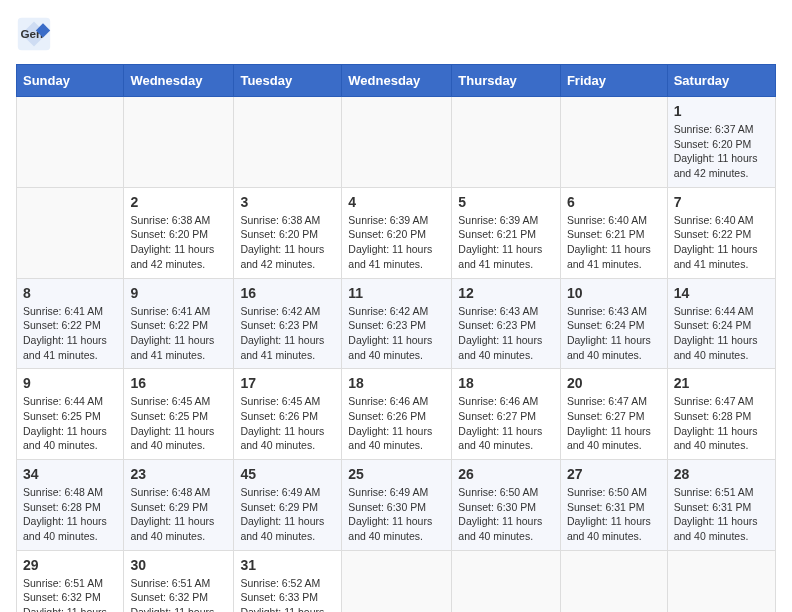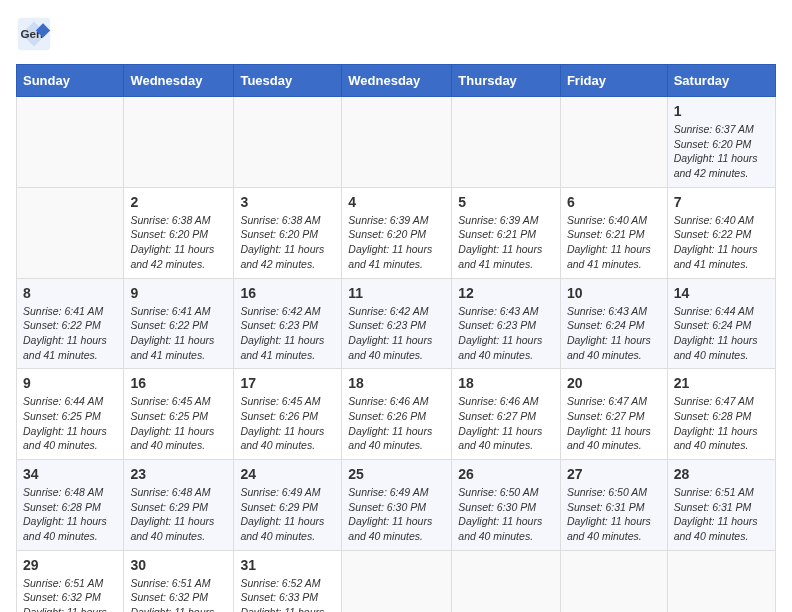--- a/index.html
+++ b/index.html
@@ -82,21 +82,20 @@
       font-size: 14px;
       font-weight: bold;
       color: #333;
       display: block;
       margin-bottom: 3px;
     }
     .cell-text {
       font-size: 10.5px;
       color: #333;
       line-height: 1.4;
-      font-style: italic;
     }
     .empty-cell {
       background: #f9f9f9;
     }
   </style>
 </head>
 <body>
 
 <div class="header">
   <div class="logo">
@@ -301,21 +300,21 @@
 and 40 minutes.</div>
         </td>
         <td>
           <span class="day-number">23</span>
           <div class="cell-text" style="white-space: pre-line;">Sunrise: 6:48 AM
 Sunset: 6:29 PM
 Daylight: 11 hours
 and 40 minutes.</div>
         </td>
         <td>
-          <span class="day-number">24</span>
+          <span class="day-number">45</span>
           <div class="cell-text" style="white-space: pre-line;">Sunrise: 6:49 AM
 Sunset: 6:29 PM
 Daylight: 11 hours
 and 40 minutes.</div>
         </td>
         <td>
           <span class="day-number">25</span>
           <div class="cell-text" style="white-space: pre-line;">Sunrise: 6:49 AM
 Sunset: 6:30 PM
 Daylight: 11 hours

